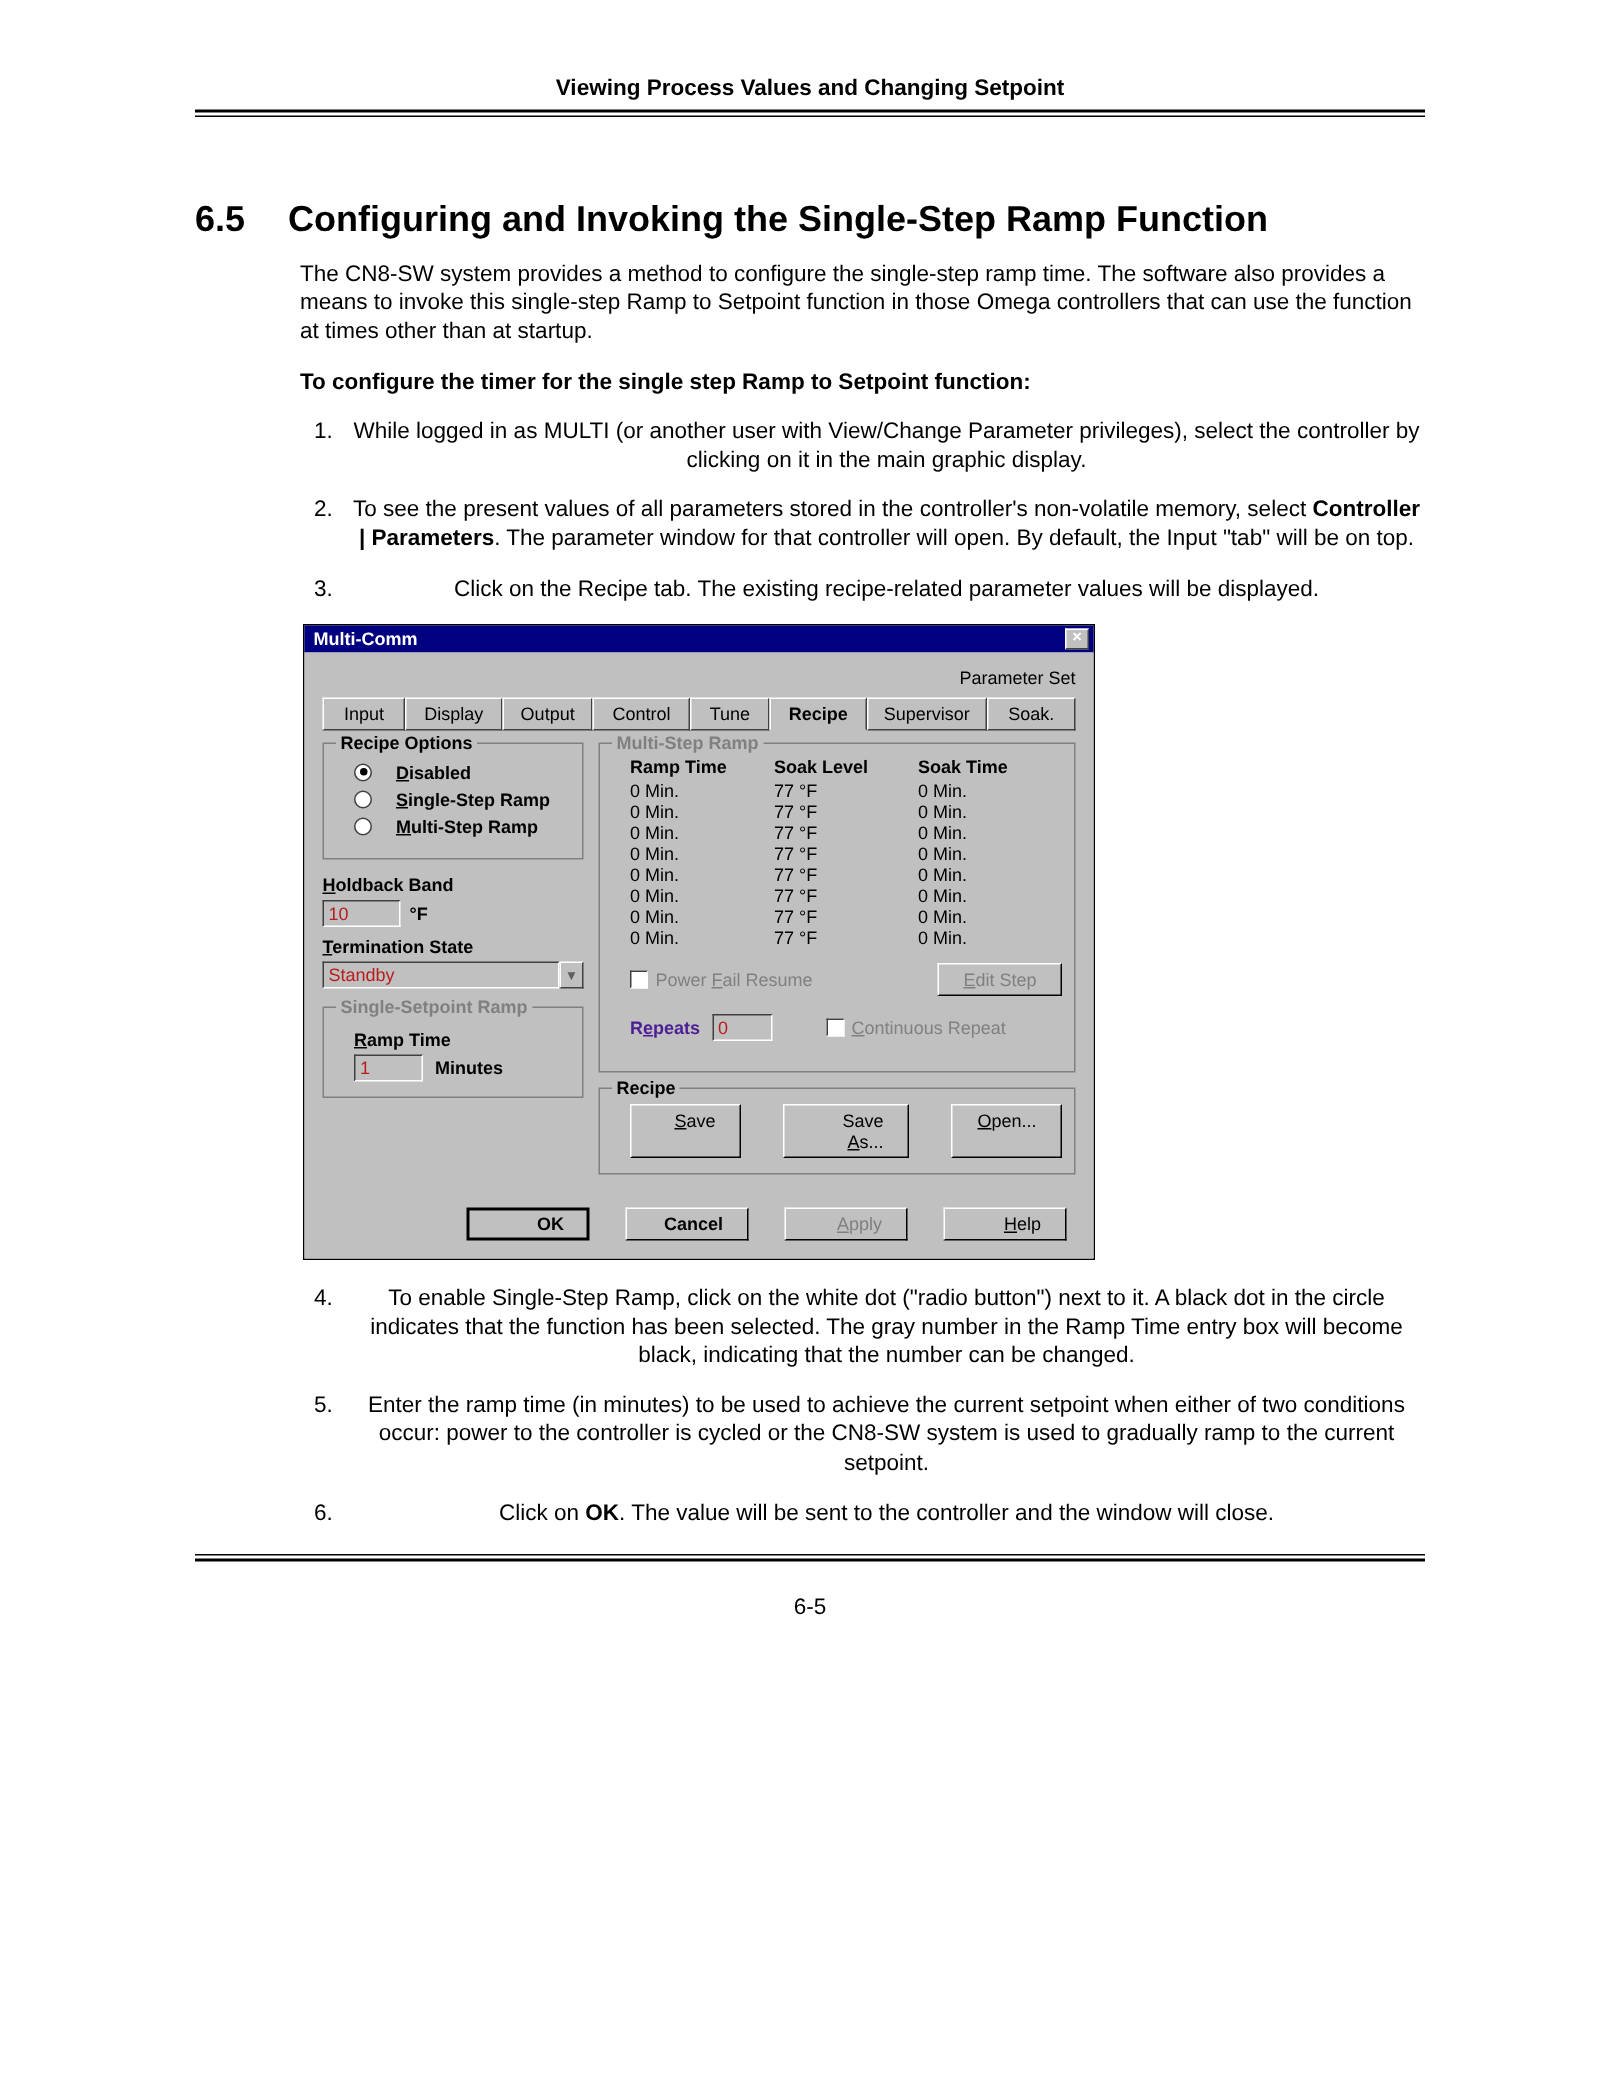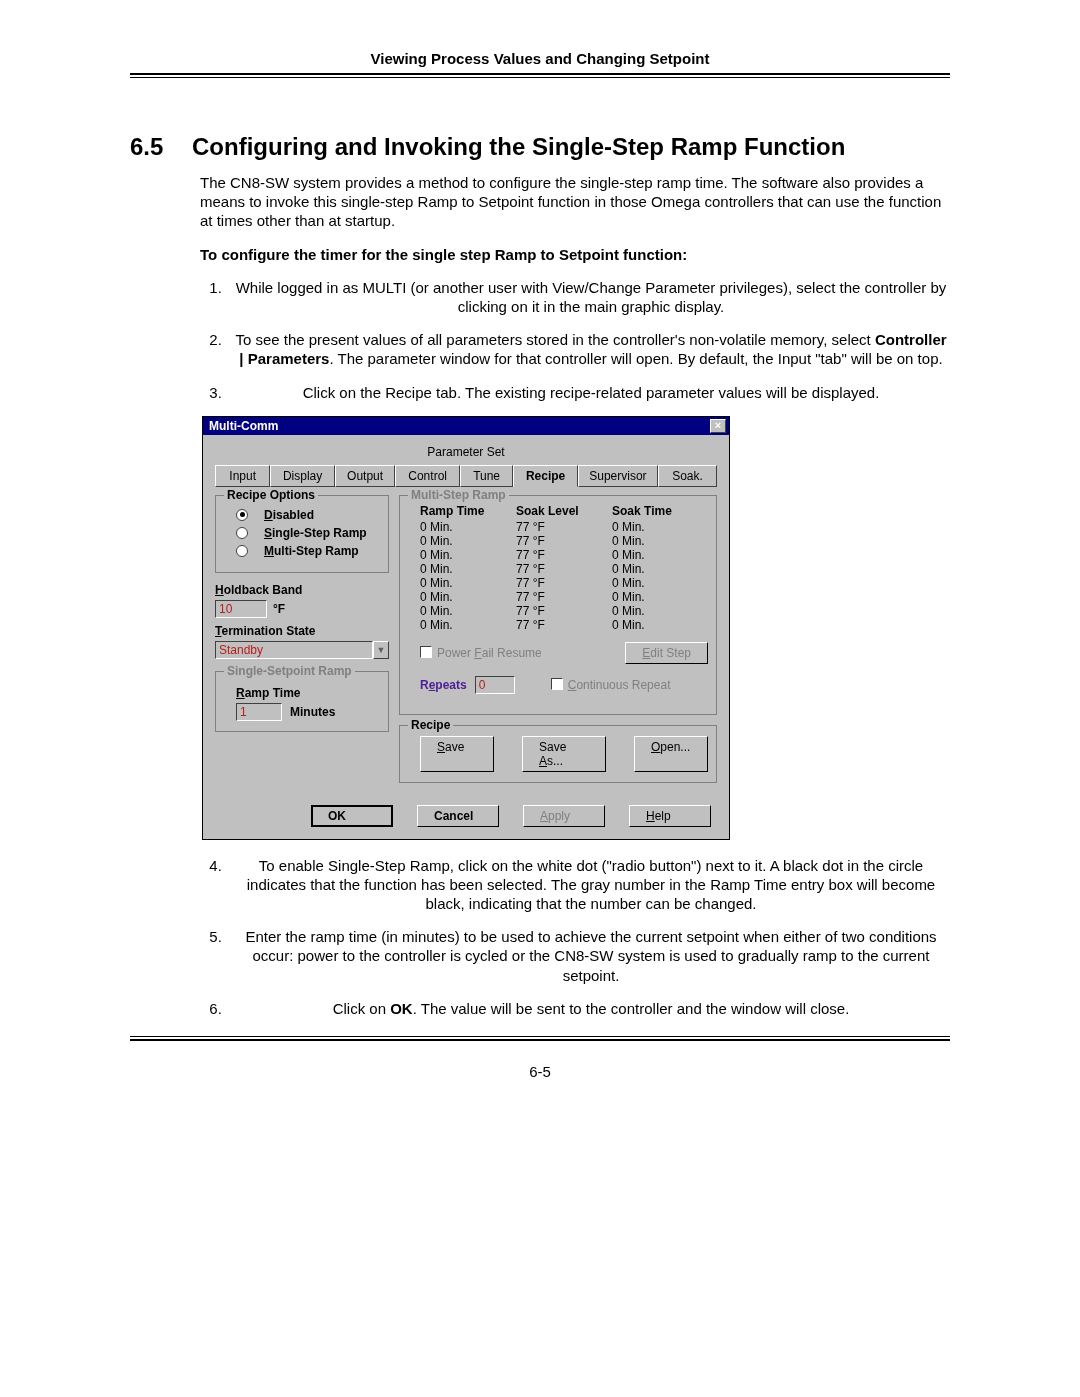--- a/index.html
+++ b/index.html
@@ -59,21 +59,21 @@
   background: #c0c0c0;
   border-top: 1px solid #fff; border-left: 1px solid #fff;
   border-bottom: 1px solid #404040; border-right: 1px solid #404040;
   display: flex; align-items: center; justify-content: center;
   font-size: 11px; font-weight: bold; line-height: 1;
 }
 .client {
   background: #c0c0c0;
   padding: 10px 12px 12px 12px;
 }
-.ps-label { text-align: center; margin-bottom: 6px; }
+.ps-label { text-align: right; margin-bottom: 6px; }
 .tabs { display: flex; margin-bottom: 8px; }
 .tab {
   padding: 3px 0;
   text-align: center;
   border-top: 1px solid #fff;
   border-left: 1px solid #fff;
   border-right: 1px solid #404040;
   background: #c0c0c0;
   cursor: default;
   flex: 1 1 auto;
@@ -126,35 +126,35 @@
   border-top: 1px solid #fff; border-left: 1px solid #fff;
   border-bottom: 1px solid #404040; border-right: 1px solid #404040;
   background: #c0c0c0;
   display: flex; align-items: center; justify-content: center;
   font-size: 9px; color: #606060;
 }
 .msr-head { display: flex; font-weight: bold; margin-bottom: 2px; }
 .msr-head > div, .msr-row > div { flex: 1; }
 .msr-row { display: flex; }
 .msr-row > div { padding: 0; }
-.chk-row { display: flex; gap: 5px; margin: 6px 0; }
+.chk-row { display: flex; align-items: center; gap: 5px; margin: 6px 0; }
 .chkbox {
   width: 12px; height: 12px; background: #fff;
   border-top: 1px solid #404040; border-left: 1px solid #404040;
   border-bottom: 1px solid #fff; border-right: 1px solid #fff;
   display: inline-block;
 }
 .btn3d {
   display: inline-block;
   padding: 3px 16px;
   background: #c0c0c0;
   border-top: 1px solid #fff; border-left: 1px solid #fff;
   border-bottom: 1.5px solid #000; border-right: 1.5px solid #000;
   font-size: 12px;
-  text-align: left;
+  text-align: right;
 }
 .btn3d.wide { min-width: 74px; }
 .row-btns { display: flex; gap: 28px; justify-content: center; margin-top: 2px; }
 .ok-row { display: flex; gap: 24px; justify-content: flex-end; margin-top: 12px; padding-right: 6px; }
 .ok-row .btn3d { min-width: 82px; }
 .ok-row .btn3d.def { border: 2px solid #000; padding: 2px 15px; }
 .recipe-row { display: flex; align-items: center; gap: 8px; margin: 6px 0; }
 .footer { text-align: center; margin-top: 22px; font-size: 15px; }
 .rampt-row { display: flex; align-items: center; gap: 8px; }
 .rampt-row .sunken-input { width: 46px; }

